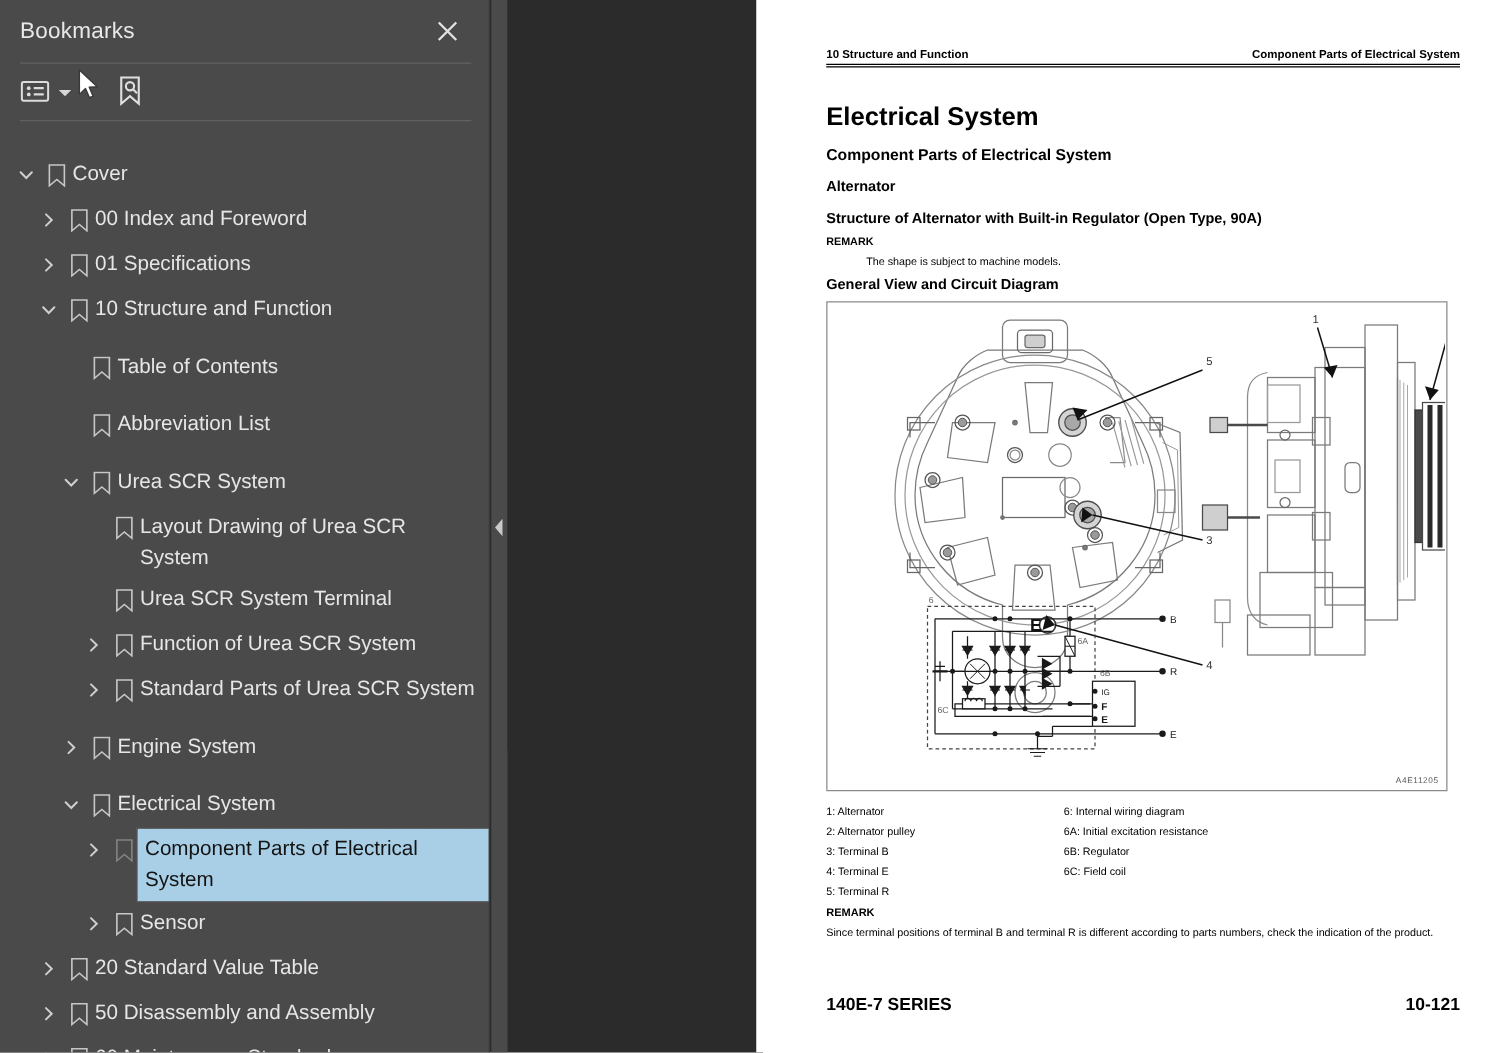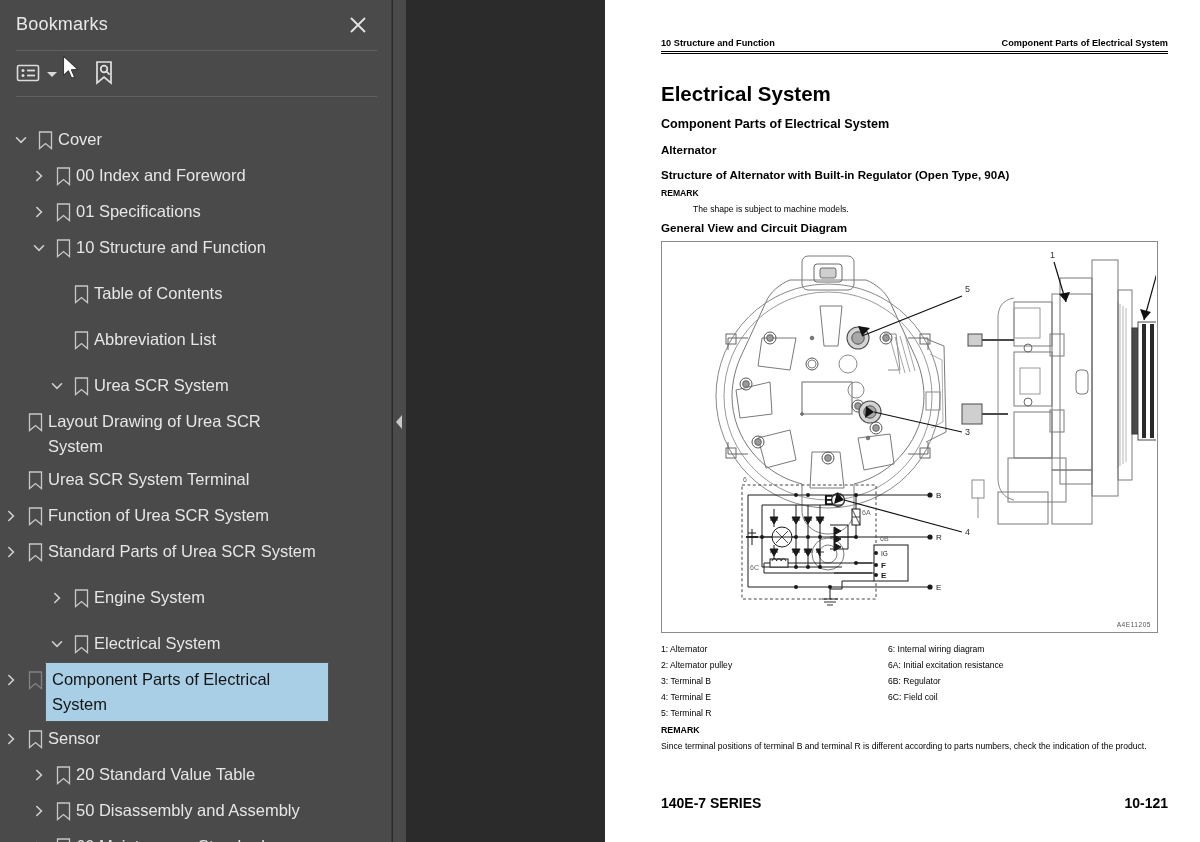--- a/index.html
+++ b/index.html
@@ -76,21 +76,21 @@
     background:#a8cfe6;color:#141414;
     outline:1px dotted #5a5a5a;outline-offset:0px;
     padding:4px 6px 4px 6px;margin-left:-2px;
   }
   .node.sel .bmk svg{opacity:.45;}
 
   
   .lv0{padding-left:10px;margin-top:18px;}
   .lv1{padding-left:28px;}
   .lv2{padding-left:46px;margin-top:10px;}
-  .lv3{}
+  .lv3{padding-left:64px;}
 
   
   .splitter{
     position:absolute;left:393px;top:0;width:13px;height:842px;
     background:#4a4a4a;
   }
   .sp-handle{
     position:absolute;left:0;top:408px;width:13px;height:28px;
     display:flex;align-items:center;justify-content:center;cursor:pointer;
   }
@@ -127,21 +127,21 @@
   .figbox{
     position:absolute;left:56px;top:241px;width:497px;height:392px;
     border:1.4px solid #8b8b8b;background:#fff;box-sizing:border-box;
   }
   .figbox svg{display:block;}
 
   .legend{
     position:absolute;left:56px;top:641px;width:500px;
     font-size:8.6px;color:#000;
   }
-  .legend .cols{display:flex;gap:37px;}
+  .legend .cols{display:flex;}
   .legend .col{width:122px;}
   .legend .col.right{margin-left:2px;width:auto;}
   .legend li{list-style:none;line-height:16.1px;white-space:nowrap;}
   .legend ul{margin:0;padding:0;}
   .lg-rmk{position:absolute;left:56px;top:725px;font-size:8.8px;font-weight:bold;color:#000;}
   .lg-body{position:absolute;left:56px;top:740px;width:501px;font-size:8.6px;color:#000;line-height:12.6px;}
 
   .footer{
     position:absolute;left:56px;right:38px;top:795px;
     display:flex;justify-content:space-between;

